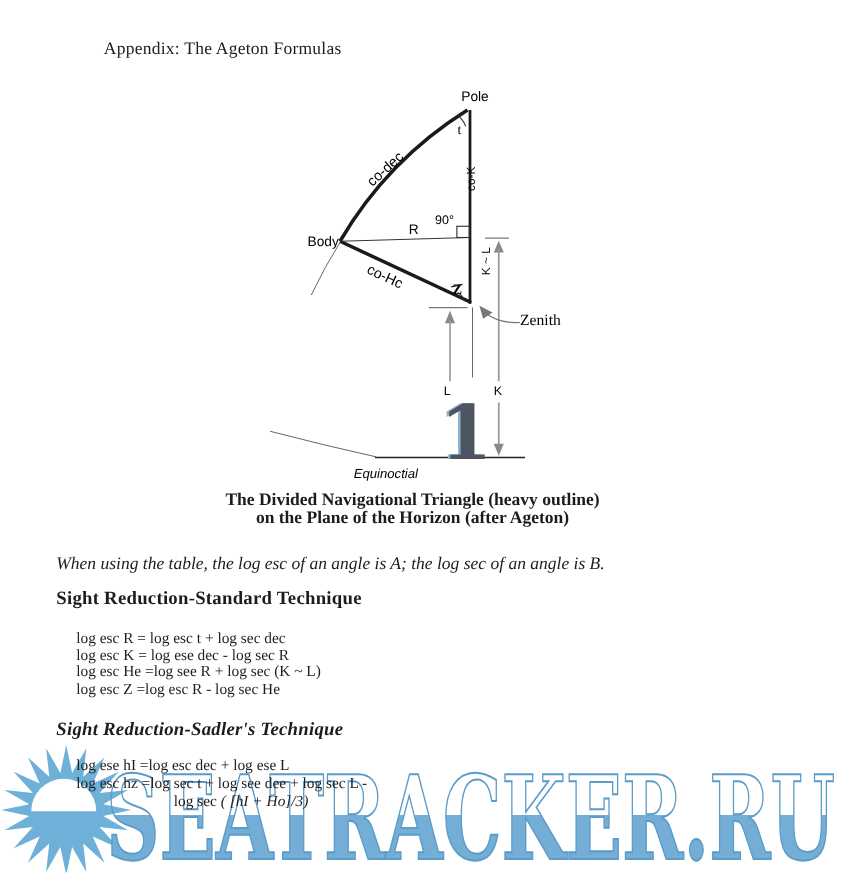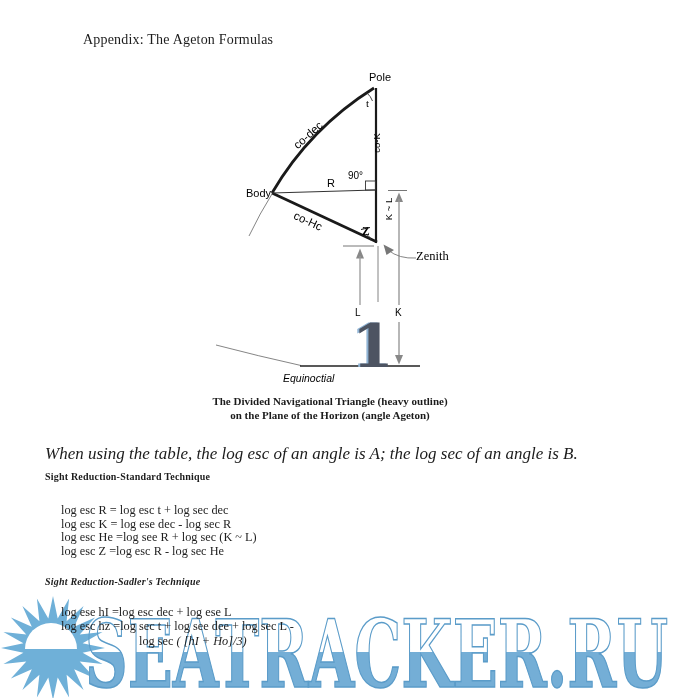--- a/index.html
+++ b/index.html
@@ -9,27 +9,27 @@
     font-family:"Liberation Serif", serif;
   }
   .abs{position:absolute;}
   #page-title{
     left:45px;top:32px;font-size:14px;font-weight:normal;letter-spacing:.2px;z-index:2;margin-left:38px;
   }
   #diagram-svg{left:0;top:0;z-index:1;}
   .dsans{font-family:"Liberation Sans", sans-serif;}
   #caption{
     left:0;top:394px;width:660px;text-align:center;font-weight:bold;
-    font-size:11px;line-height:14px;z-index:2;
+    font-size:14px;line-height:14px;z-index:2;
   }
   #intro-line{
-    left:45px;top:444px;font-style:italic;font-size:17px;z-index:2;
+    left:45px;top:444px;font-style:italic;font-size:14px;z-index:2;
   }
   .section-heading{
-    left:45px;font-size:10px;font-weight:bold;letter-spacing:.2px;z-index:2;
+    left:45px;font-size:15px;font-weight:bold;letter-spacing:.2px;z-index:2;
   }
   #standard-heading{top:471px;}
   #sadler-heading{top:576px;font-style:italic;}
   .formula-block{left:61px;font-size:12.3px;color:#1e1e1e;z-index:2;}
   #standard-lines{top:504px;line-height:13.6px;}
   #sadler-lines{top:605px;line-height:14.4px;}
   .f-line{white-space:pre;}
   .indent3{padding-left:78px;}
   #watermark-svg{left:0;top:0;z-index:0;}
 </style>
@@ -99,21 +99,21 @@
   <text x="355" y="316" class="dsans" font-size="10">L</text>
   <text x="395" y="316" class="dsans" font-size="10">K</text>
   <text x="283" y="382" class="dsans" font-size="10.5" font-style="italic">Equinoctial</text>
 
   <text x="350" y="367" font-family="DejaVu Serif, serif" font-weight="bold" font-size="60" fill="#8fb3d4">1</text>
   <text x="352" y="367" font-family="DejaVu Serif, serif" font-weight="bold" font-size="60" fill="#4d5462">1</text>
 </svg>
 
 <div id="caption" class="abs">
   <div>The Divided Navigational Triangle (heavy outline)</div>
-  <div>on the Plane of the Horizon (angle Ageton)</div>
+  <div>on the Plane of the Horizon (after Ageton)</div>
 </div>
 
 <div id="intro-line" class="abs">When using the table, the log esc of an angle is A; the log sec of an angle is B.</div>
 
 <div id="standard-heading" class="abs section-heading">Sight Reduction-Standard Technique</div>
 <div id="standard-lines" class="abs formula-block">
   <div class="f-line">log esc R = log esc t + log sec dec</div>
   <div class="f-line">log esc K = log ese dec - log sec R</div>
   <div class="f-line">log esc He =log see R + log sec (K ~ L)</div>
   <div class="f-line">log esc Z =log esc R - log sec He</div>

